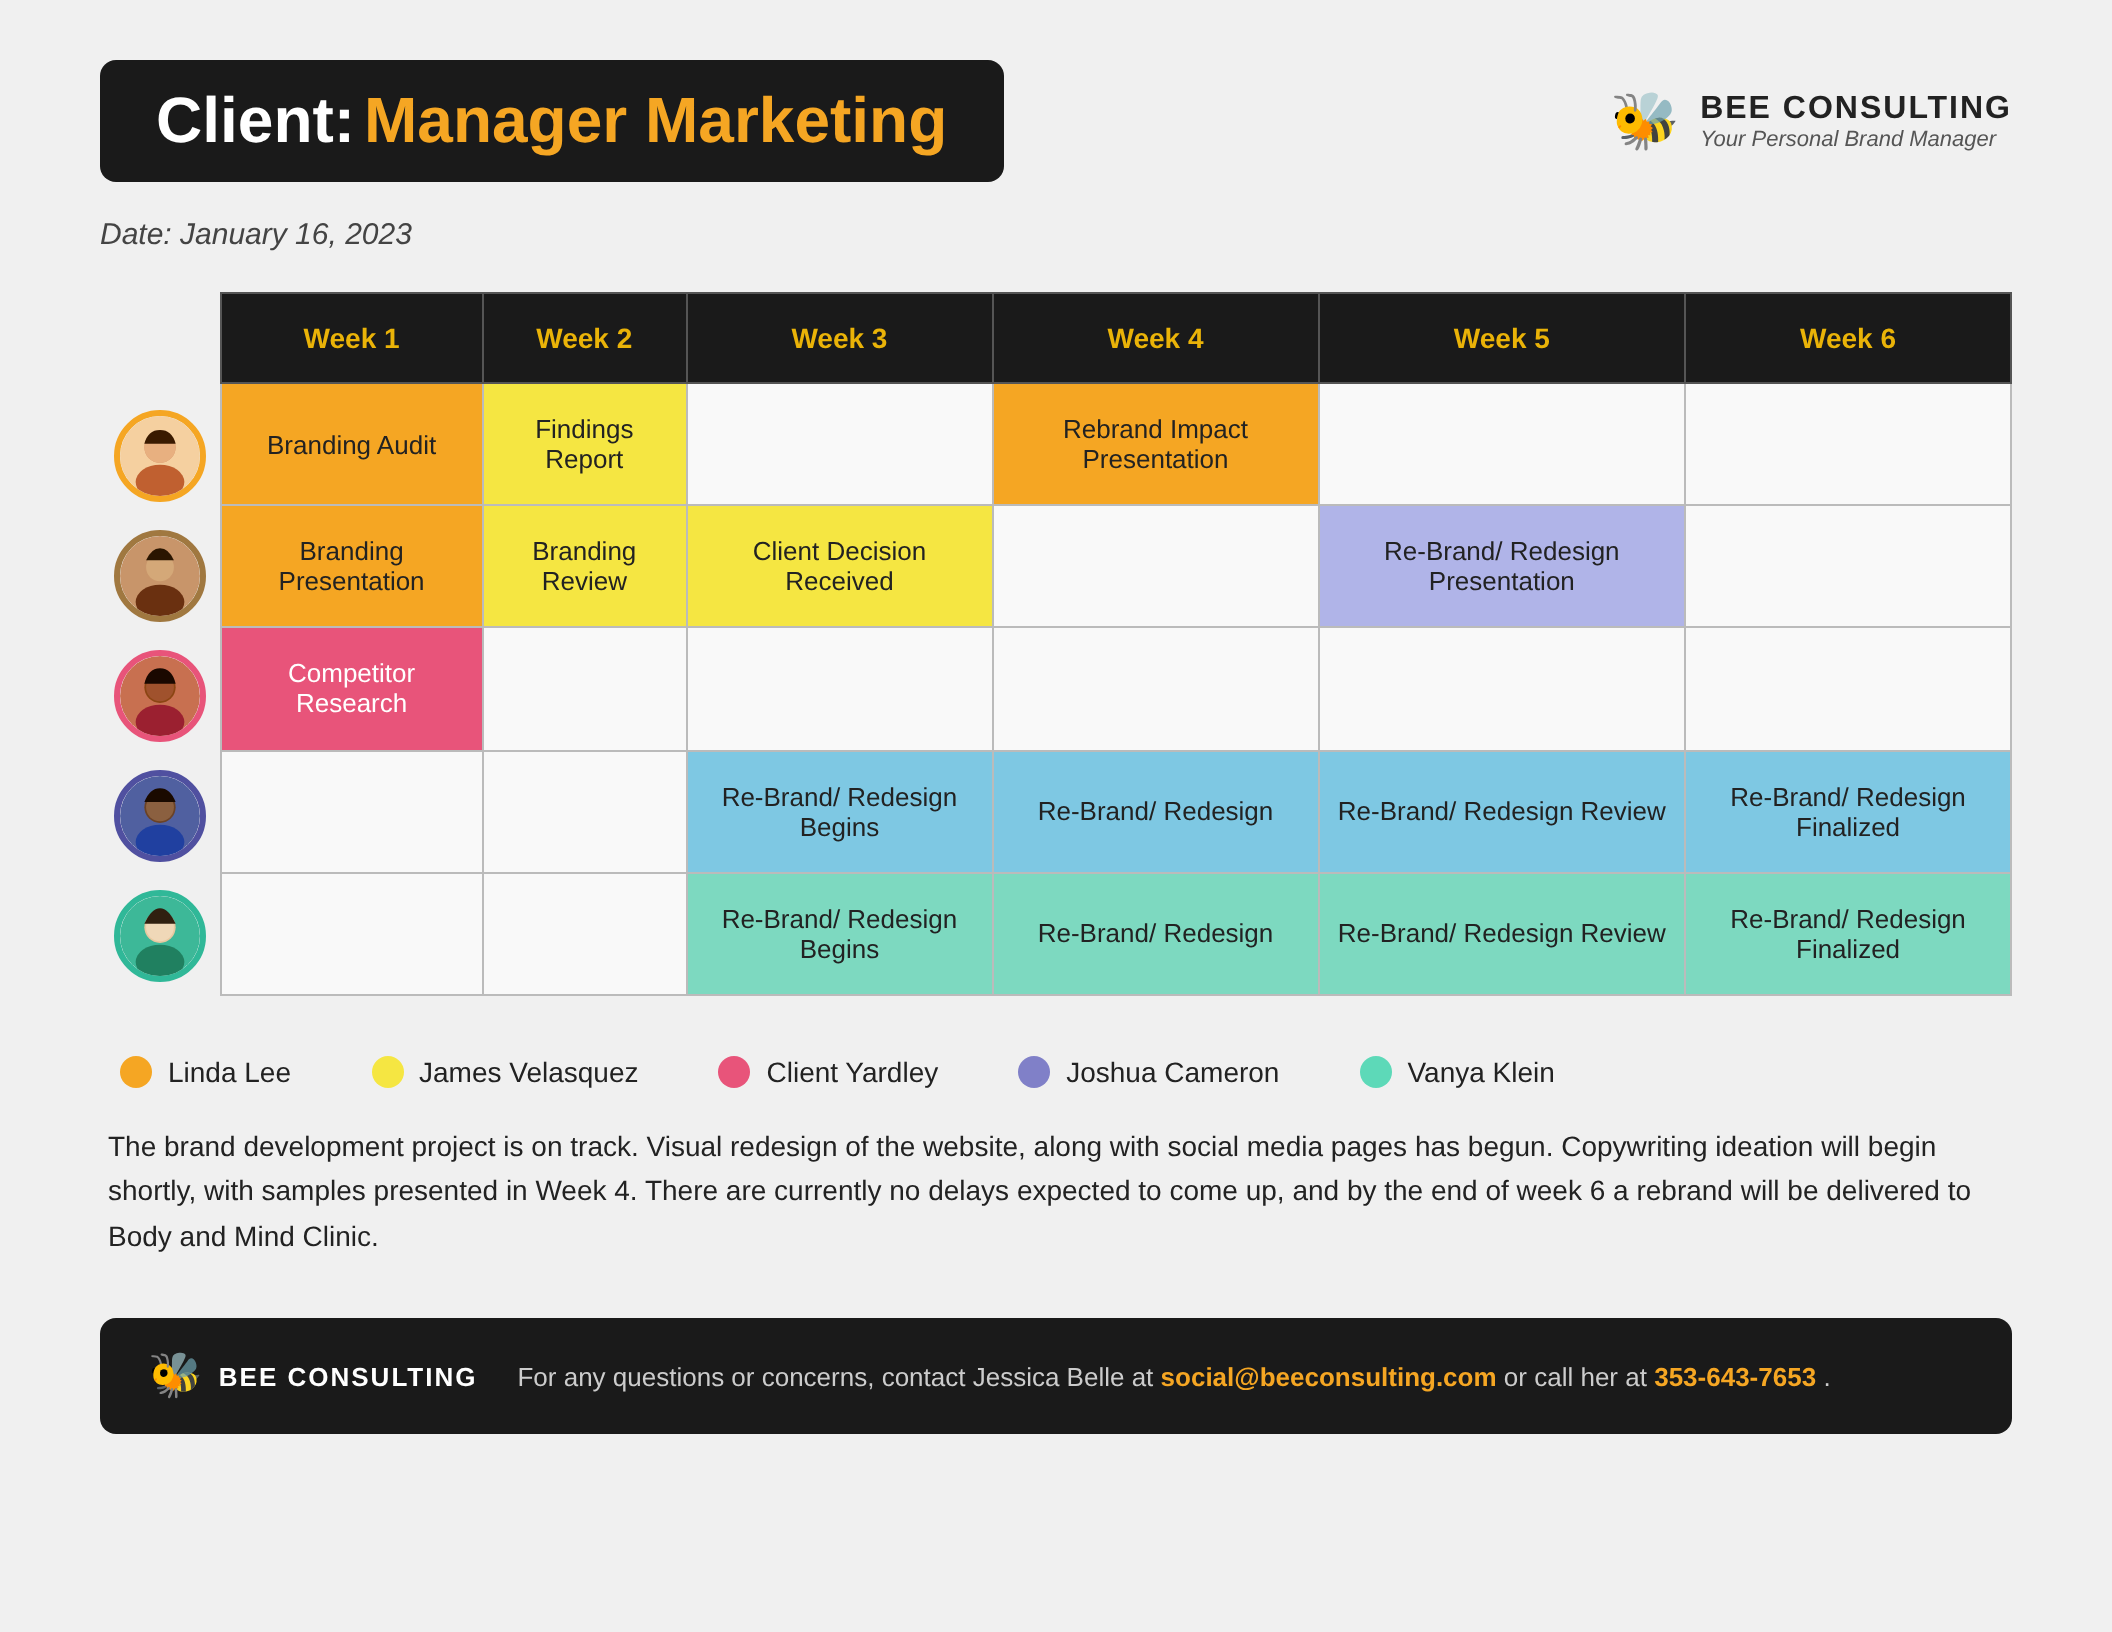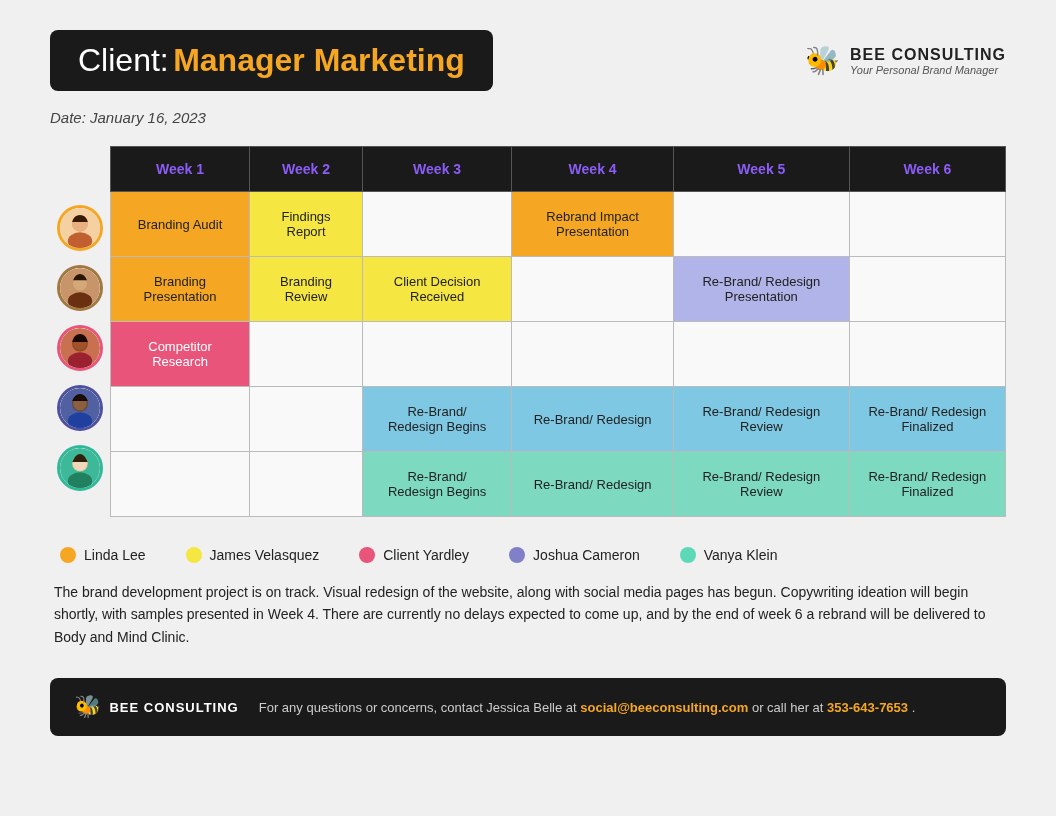--- a/index.html
+++ b/index.html
@@ -21,21 +21,21 @@
     }
     .client-title-box {
       background: #1a1a1a;
       border-radius: 8px;
       padding: 12px 28px;
       display: inline-block;
     }
     .client-title-box .label {
       color: #fff;
       font-size: 32px;
-      font-weight: 400;
+      font-weight: 700;
     }
     .client-title-box .name {
       color: #f5a623;
       font-size: 32px;
       font-weight: 700;
     }
     .logo-area {
       display: flex;
       align-items: center;
       gap: 10px;
@@ -107,34 +107,34 @@
       width: 100%;
       height: 100%;
     }
 
     .grid-table {
       flex: 1;
       border-collapse: collapse;
     }
     .grid-table th {
       background: #1a1a1a;
-      color: #8b5cf6;
+      color: #eab308;
       font-size: 14px;
       font-weight: 700;
       padding: 14px 10px;
       text-align: center;
       border: 1px solid #555;
     }
     .grid-table td {
       border: 1px solid #bbb;
       text-align: center;
       font-size: 13px;
       vertical-align: middle;
       height: 60px;
-      padding: 17px;
+      padding: 6px;
       background: #fff;
     }
 
     
     .cell-orange { background: #f5a623 !important; color: #222; }
     .cell-yellow { background: #f5e642 !important; color: #222; }
     .cell-pink { background: #e8547a !important; color: #fff; }
     .cell-blue-light { background: #7ec8e3 !important; color: #222; }
     .cell-lavender { background: #b0b4e8 !important; color: #222; }
     .cell-mint { background: #7dd9c0 !important; color: #222; }

